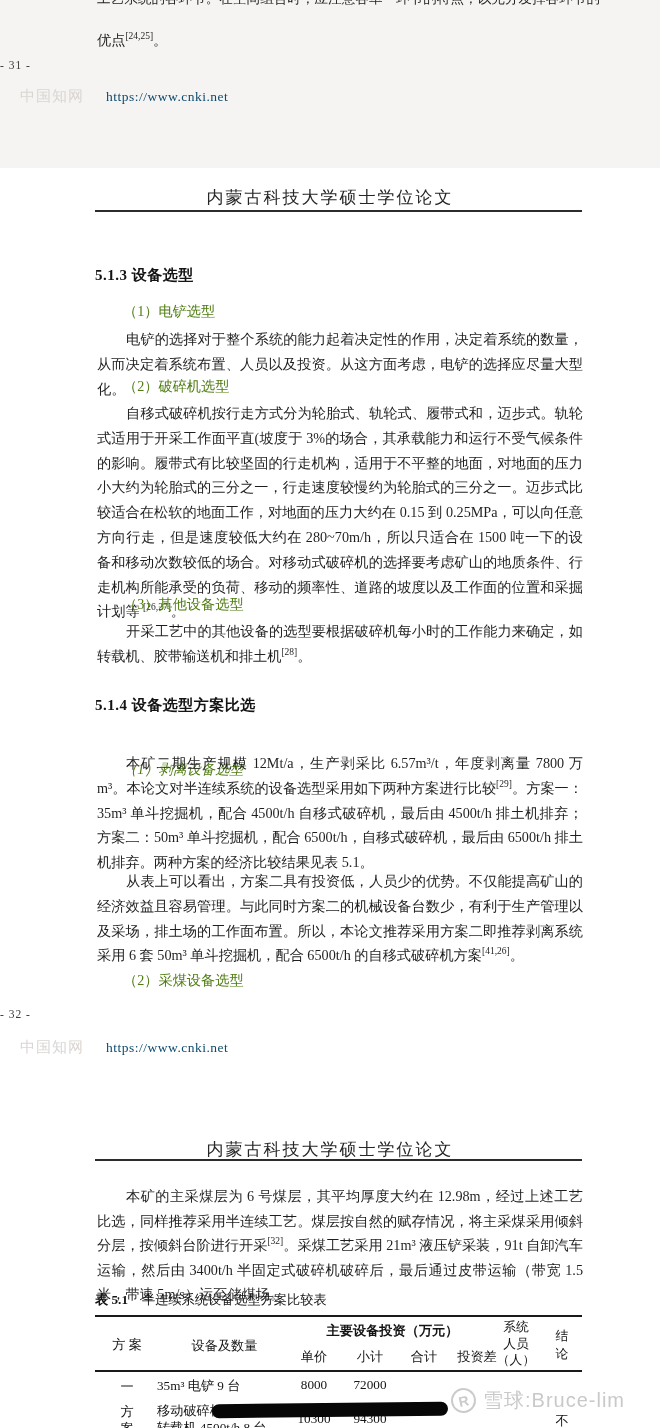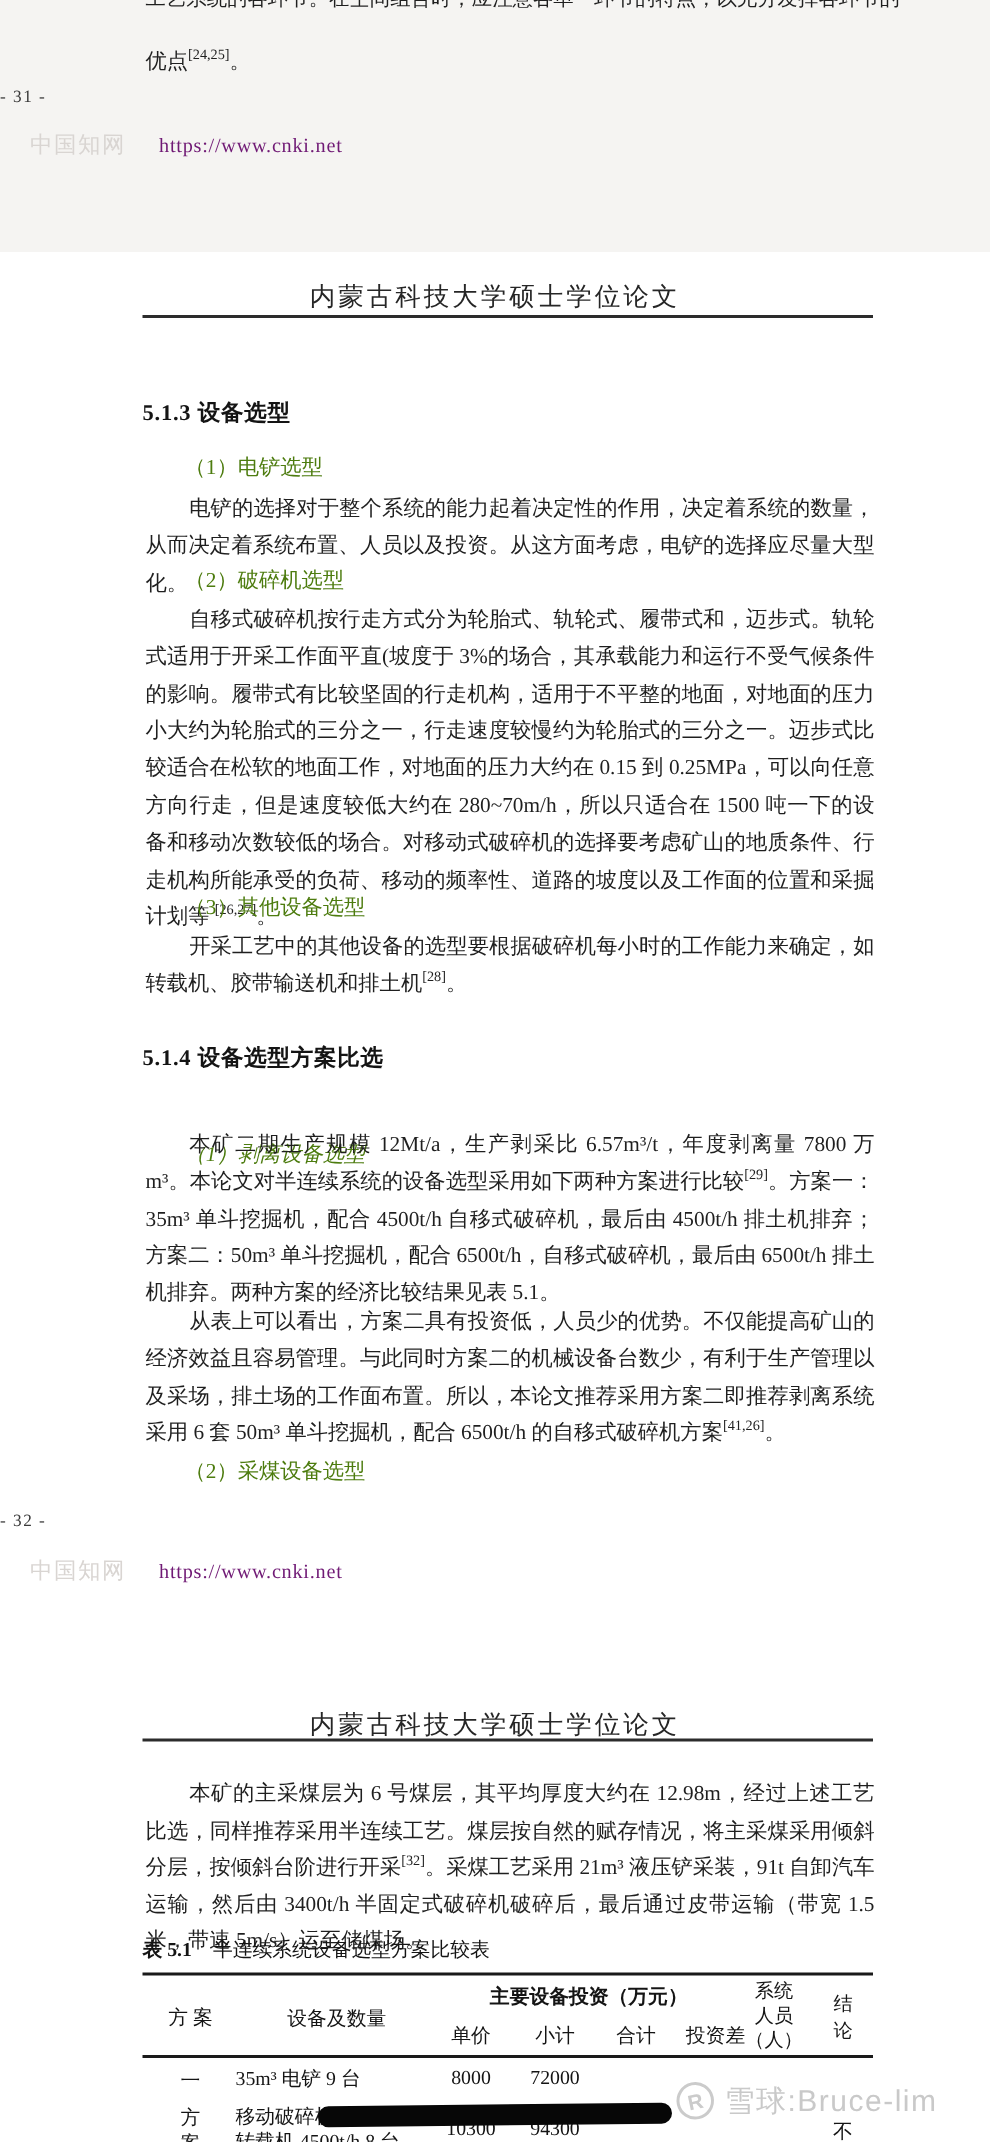--- a/index.html
+++ b/index.html
@@ -18,21 +18,21 @@
     text-indent:2.05em;color:#1f1f1f;
   }
   sup{font-size:9.5px;line-height:0;}
   .sub-item{position:absolute;left:123px;font-size:14.2px;color:#4d7c0f;white-space:nowrap;}
   .section-heading{position:absolute;left:95px;font-weight:bold;font-size:15px;color:#141414;white-space:nowrap;letter-spacing:.5px;}
   .page-num{position:absolute;left:0;width:660px;text-align:left;font-size:11.5px;color:#3a3a3a;letter-spacing:1px;}
   .doc-header{position:absolute;left:0;width:660px;text-align:center;font-size:17px;color:#262626;letter-spacing:2px;}
   .header-rule{position:absolute;left:95px;width:487px;height:2px;background:#2c2c2c;}
   .wm{position:absolute;white-space:nowrap;}
   .wm .cnki-name{font-size:15px;font-weight:normal;color:#d9d5d2;letter-spacing:1px;}
-  .wm .cnki-url{font-size:13.5px;color:#701a75;margin-left:22px;letter-spacing:.5px;}
+  .wm .cnki-url{font-size:13.5px;color:#0c4a6e;margin-left:22px;letter-spacing:.5px;}
   .caption{position:absolute;left:95px;font-size:13.2px;color:#141414;white-space:nowrap;}
   .caption b{margin-right:14px;}
   
   .tbl{position:absolute;left:95px;top:1315px;width:487px;height:113px;font-size:13.2px;color:#141414;}
   .tbl .rule{position:absolute;left:0;width:487px;height:2px;background:#1a1a1a;}
   .tcell{position:absolute;text-align:center;white-space:nowrap;}
   .tcell.left{text-align:left;}
   .stack{white-space:pre-line;line-height:16.5px;font-size:12.8px;}
   .redaction{position:absolute;left:212px;top:1403px;width:236px;height:14px;border-radius:8px;background:#070707;transform:rotate(-.6deg);}
   .xueqiu{position:absolute;left:451px;top:1387px;display:flex;align-items:center;color:#c9c9c9;}

